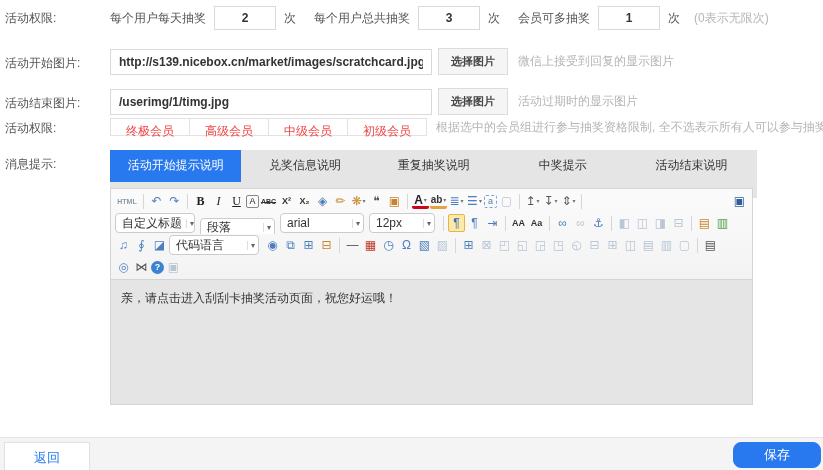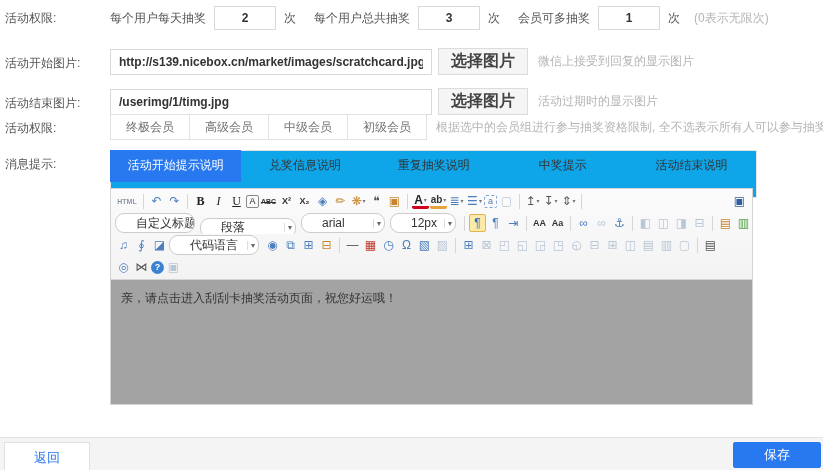--- a/index.html
+++ b/index.html
@@ -16,72 +16,72 @@
   
   .row-limit { top:5px; height:26px; }
   .num { width:62px; height:24px; border:1px solid #d9d9d9; text-align:center; font-size:12px;
          color:#333; font-weight:bold; margin:0 8px; font-family:inherit; outline:none; }
   .gap { width:18px; }
 
   
   .url-input { width:322px; height:26px; border:1px solid #d9d9d9; padding:0 8px; font-size:12px;
                font-weight:bold; color:#333; font-family:inherit; outline:none; }
   .pick-btn { height:27px; padding:0 12px; margin-left:6px; background:#f5f5f5; border:1px solid #dcdcdc;
-              color:#444; font-weight:bold; font-size:16px; cursor:pointer; white-space:nowrap; font-family:inherit; }
+              color:#444; font-weight:bold; font-size:11px; cursor:pointer; white-space:nowrap; font-family:inherit; }
   .row-img1 { top:48px; height:27px; }
   .row-img2 { top:88px; height:27px; }
   .row .hint { margin-left:10px; }
 
   
   .row-perm { top:114px; height:26px; }
-  .perm-btn { display:inline-block; height:26px; line-height:24px; padding:0 15px; background:#fff;
-              border:1px solid #e2e2e2; color:#737373; cursor:pointer; margin-right:-1px; white-space:nowrap; }
+  .perm-btn { display:inline-block; height:18px; line-height:24px; padding:0 15px; background:#fff;
+              border:1px solid #e2e2e2; color:#ef4444; cursor:pointer; margin-right:-1px; white-space:nowrap; }
 
   
   .tabs { position:absolute; left:110px; top:150px; width:647px; height:48px; display:flex;
-          border:1px solid #e4e4e4; background:#0ea5e9; }
+          border:1px solid #e4e4e4; background:#e5e5e5; }
   .tab { flex:1; text-align:center; line-height:28px; color:#333; cursor:pointer; white-space:nowrap; }
   .tab.active { background:#2878f0; color:#fff; line-height:30px; margin:-1px; height:32px; flex:1.02; }
 
   
   .editor { position:absolute; left:110px; top:188px; width:643px; height:217px;
             border:1px solid #d4d4d4; display:flex; flex-direction:column; background:#fff; }
   .toolbar { background:linear-gradient(#fbfbfb,#f3f3f3); border-bottom:1px solid #d4d4d4; padding:1px 2px; }
   .tb-row { display:flex; align-items:center; padding:1px 2px; height:22px; gap:1px; overflow:hidden; }
   .tbi { display:inline-flex; align-items:center; justify-content:center; min-width:17px; height:18px;
          font-size:12px; line-height:1; cursor:pointer; border-radius:2px; color:#4d7fbe; flex:0 0 auto; }
   .tbi .caret { font-size:6px; color:#777; margin-left:1px; font-style:normal; }
   .tsep { width:0; height:15px; border-left:1px solid #d6d6d6; margin:0 3px; flex:0 0 auto; }
   .tspacer { flex:1 1 auto; }
   .tsel { display:inline-flex; align-items:center; justify-content:space-between; height:20px;
-          border:1px solid #ccc; background:#fff; font-size:12px; color:#333; padding:0 3px 0 20px;
-          margin-right:4px; border-radius:9px; cursor:pointer; flex:0 0 auto; white-space:nowrap; overflow:hidden; }
+          border:1px solid #ccc; background:#fff; font-size:12px; color:#333; padding:0 3px 0 6px;
+          margin-right:4px; border-radius:4px; cursor:pointer; flex:0 0 auto; white-space:nowrap; overflow:hidden; }
   .tsel i { font-style:normal; font-size:8px; color:#666; border-left:1px solid #ddd; padding-left:3px; margin-left:4px; }
   .blu { color:#4d7fbe; } .blu2 { color:#2f5e9e; } .org { color:#c8852c; } .grn { color:#4f9e45; } .red { color:#c0392b; } .dk { color:#555; } .dis { color:#b9c6d6; }
   .sm { font-size:9px; font-weight:bold; color:#333; }
   .b { font-weight:bold; color:#222; font-family:"Liberation Serif","DejaVu Serif",serif; }
   .i { font-style:italic; color:#222; font-family:"Liberation Serif","DejaVu Serif",serif; }
   .u { text-decoration:underline; color:#222; font-family:"Liberation Serif","DejaVu Serif",serif; }
   .box { border:1px solid #888; font-size:9px; min-width:13px; height:13px; color:#222; }
   .abc { font-size:7px; font-weight:bold; text-decoration:line-through; color:#333; }
   .fc { color:#222; font-weight:bold; border-bottom:3px solid #d0021b; height:15px; }
   .hc { font-size:10px; font-weight:bold; color:#333; border-bottom:3px solid #e6a23c; height:15px; }
   .anch { border:1px dashed #7aa5d8; color:#4d7fbe; font-size:9px; min-width:13px; height:13px; }
   .html { font-size:7px; font-weight:bold; color:#8a97a5; min-width:24px; }
   .on { background:#fde9a8; border:1px solid #e2b44e; color:#3b6db4; }
   .round { background:#3b82d0; color:#fff; border-radius:50%; min-width:13px; height:13px; font-size:9px; font-weight:bold; }
-  .editor-body { flex:1; background:#a3a3a3; padding:8px 10px; font-size:12px; color:#333; line-height:1.7; cursor:text; }
+  .editor-body { flex:1; background:#e5e5e5; padding:8px 10px; font-size:12px; color:#333; line-height:1.7; cursor:text; }
 
   
   .footer { position:absolute; left:0; bottom:0; width:823px; height:33px; background:#f4f4f4;
             border-top:1px solid #e3e3e3; }
   .back-btn { position:absolute; left:4px; top:4px; width:86px; height:32px; background:#fff;
               border:1px solid #e0e0e0; color:#2878f0; font-size:13px; cursor:pointer; font-family:inherit; }
   .save-btn { position:absolute; right:2px; top:4px; width:88px; height:26px; background:#2878f0;
-              border:1px solid #2878f0; color:#fff; font-size:13px; cursor:pointer; border-radius:2px; font-family:inherit; }
+              border:1px solid #2878f0; color:#fff; font-size:13px; cursor:pointer; border-radius:8px; font-family:inherit; }
 </style>
 </head>
 <body>
 
 <div class="page">
 
   <div class="form-label" style="top:10px;">活动权限:</div>
   <div class="form-label" style="top:55px;">活动开始图片:</div>
   <div class="form-label" style="top:95px;">活动结束图片:</div>
   <div class="form-label" style="top:120px;">活动权限:</div>
@@ -163,21 +163,21 @@
           <span class="tbi dk">⇕<i class="caret">▾</i></span>
           <i class="tsep"></i>
           <span class="tspacer"></span>
           <span class="tbi blu2">▣</span>
         </div>
       <div class="tb-row">
           <span class="tsel" style="width: 80px;">
             <span>自定义标题</span>
             <i>▾</i>
           </span>
-          <span class="tsel" style="width: 96px; margin-top: 9px;">
+          <span class="tsel" style="width: 75px; margin-top: 9px;">
             <span>段落</span>
             <i>▾</i>
           </span>
           <span class="tsel" style="width: 84px; text-align: center;">
             <span>arial</span>
             <i>▾</i>
           </span>
           <span class="tsel" style="width: 66px;">
             <span>12px</span>
             <i>▾</i>

